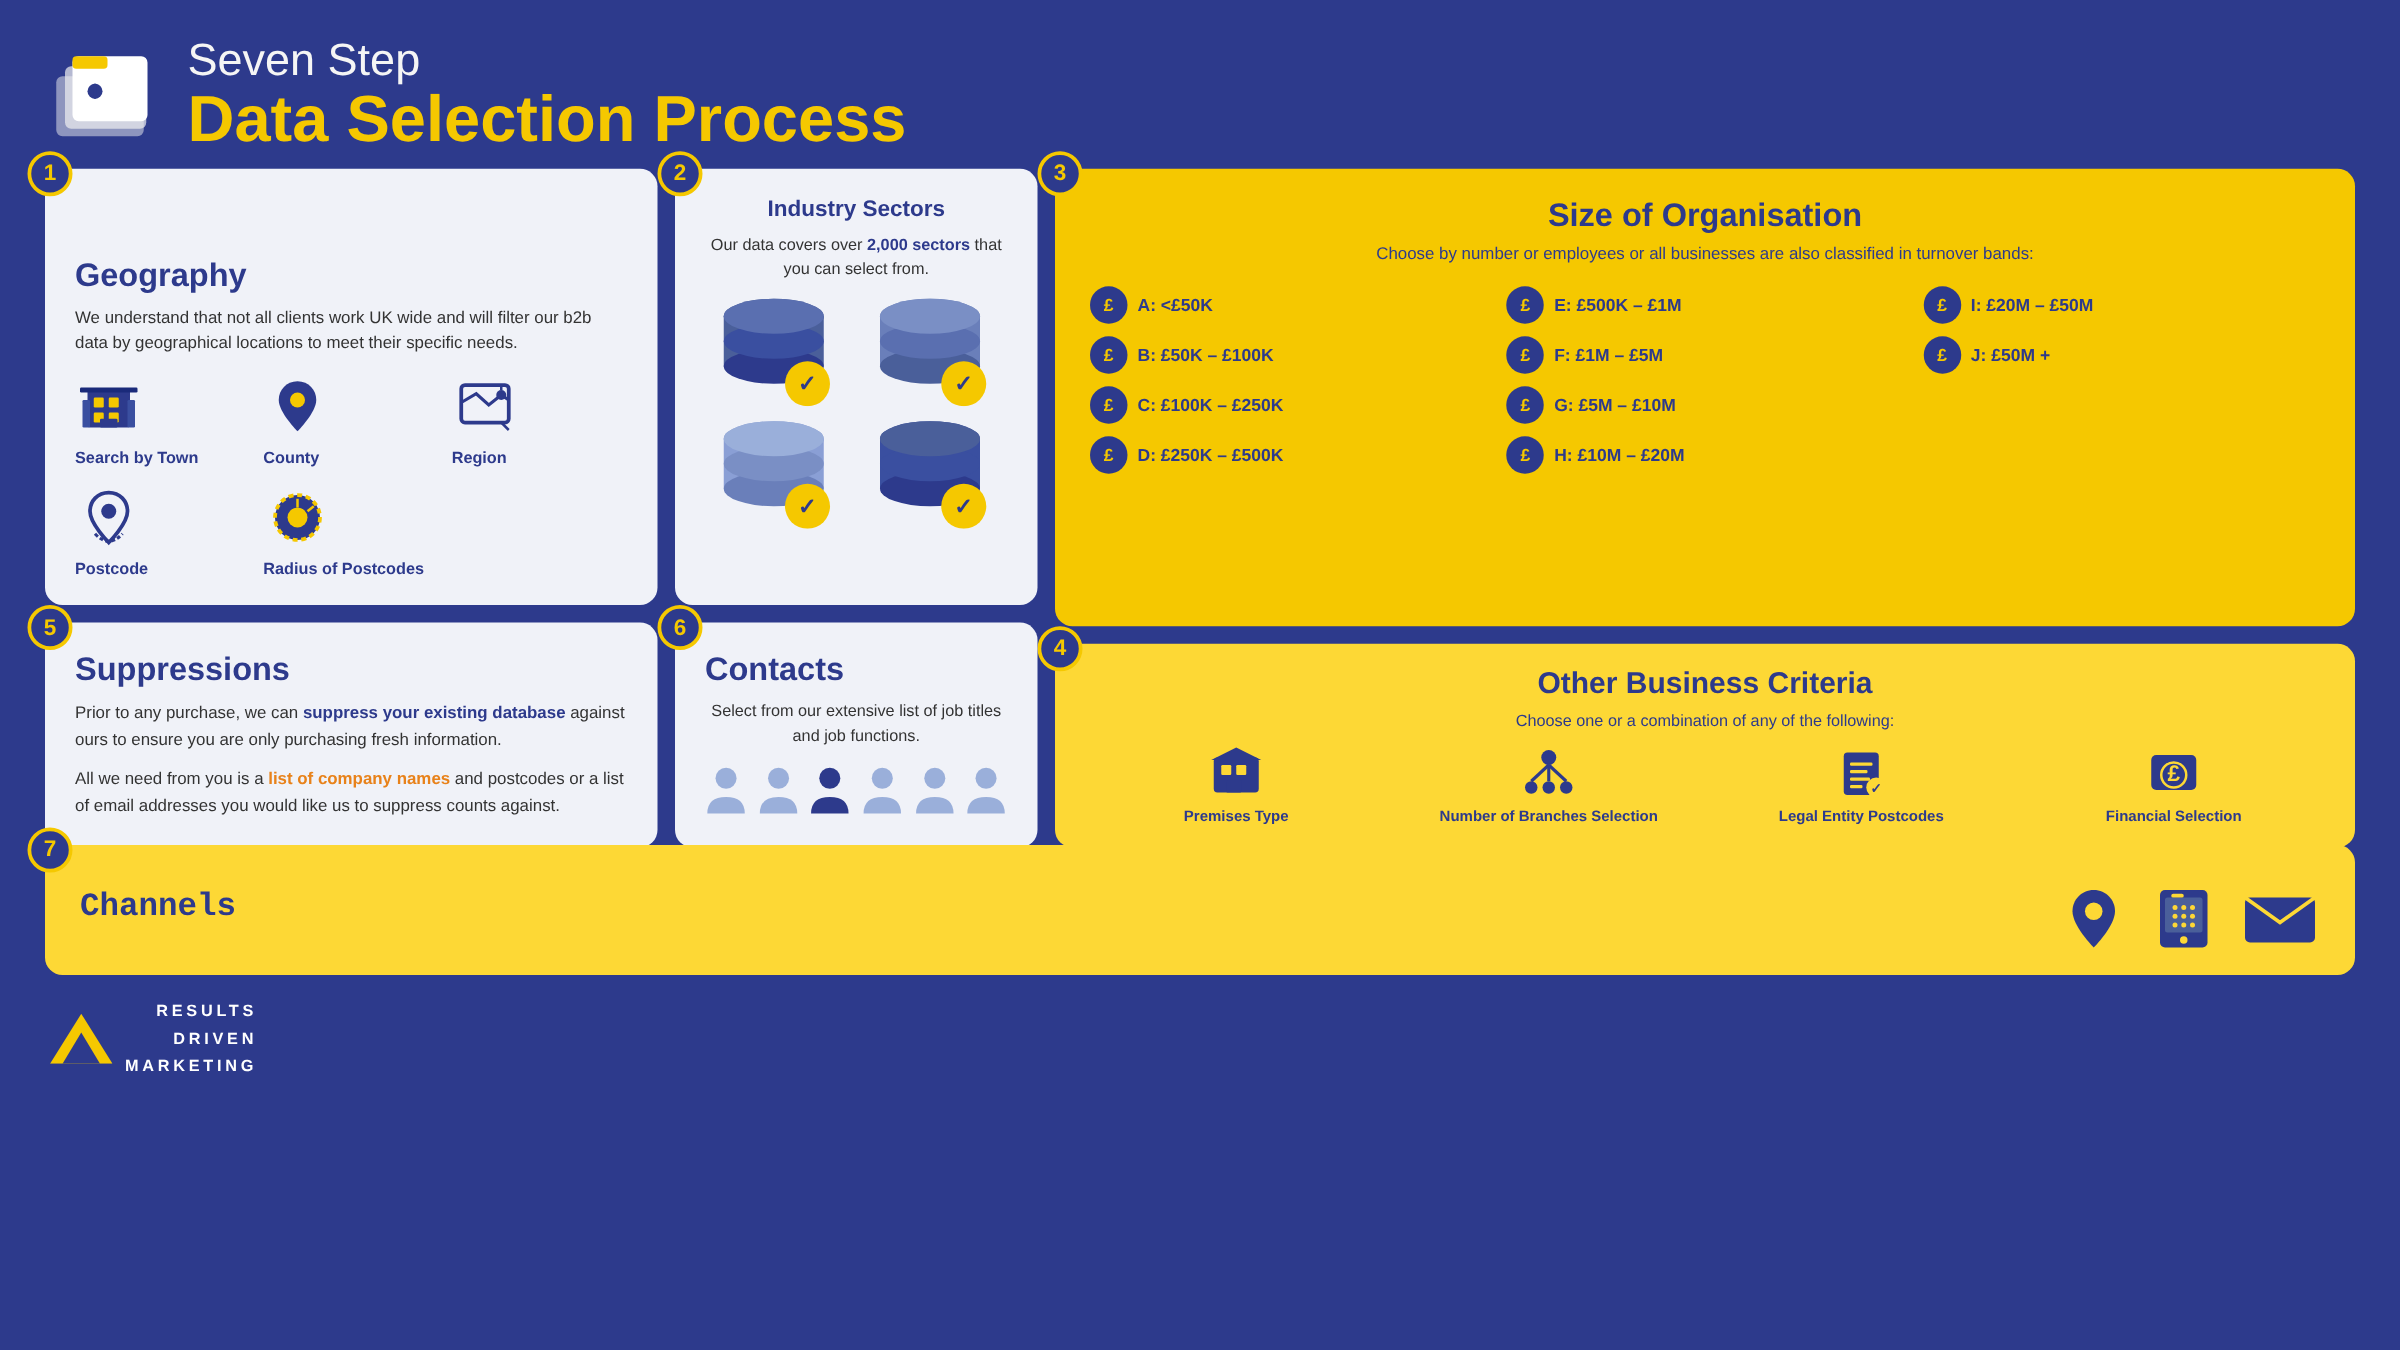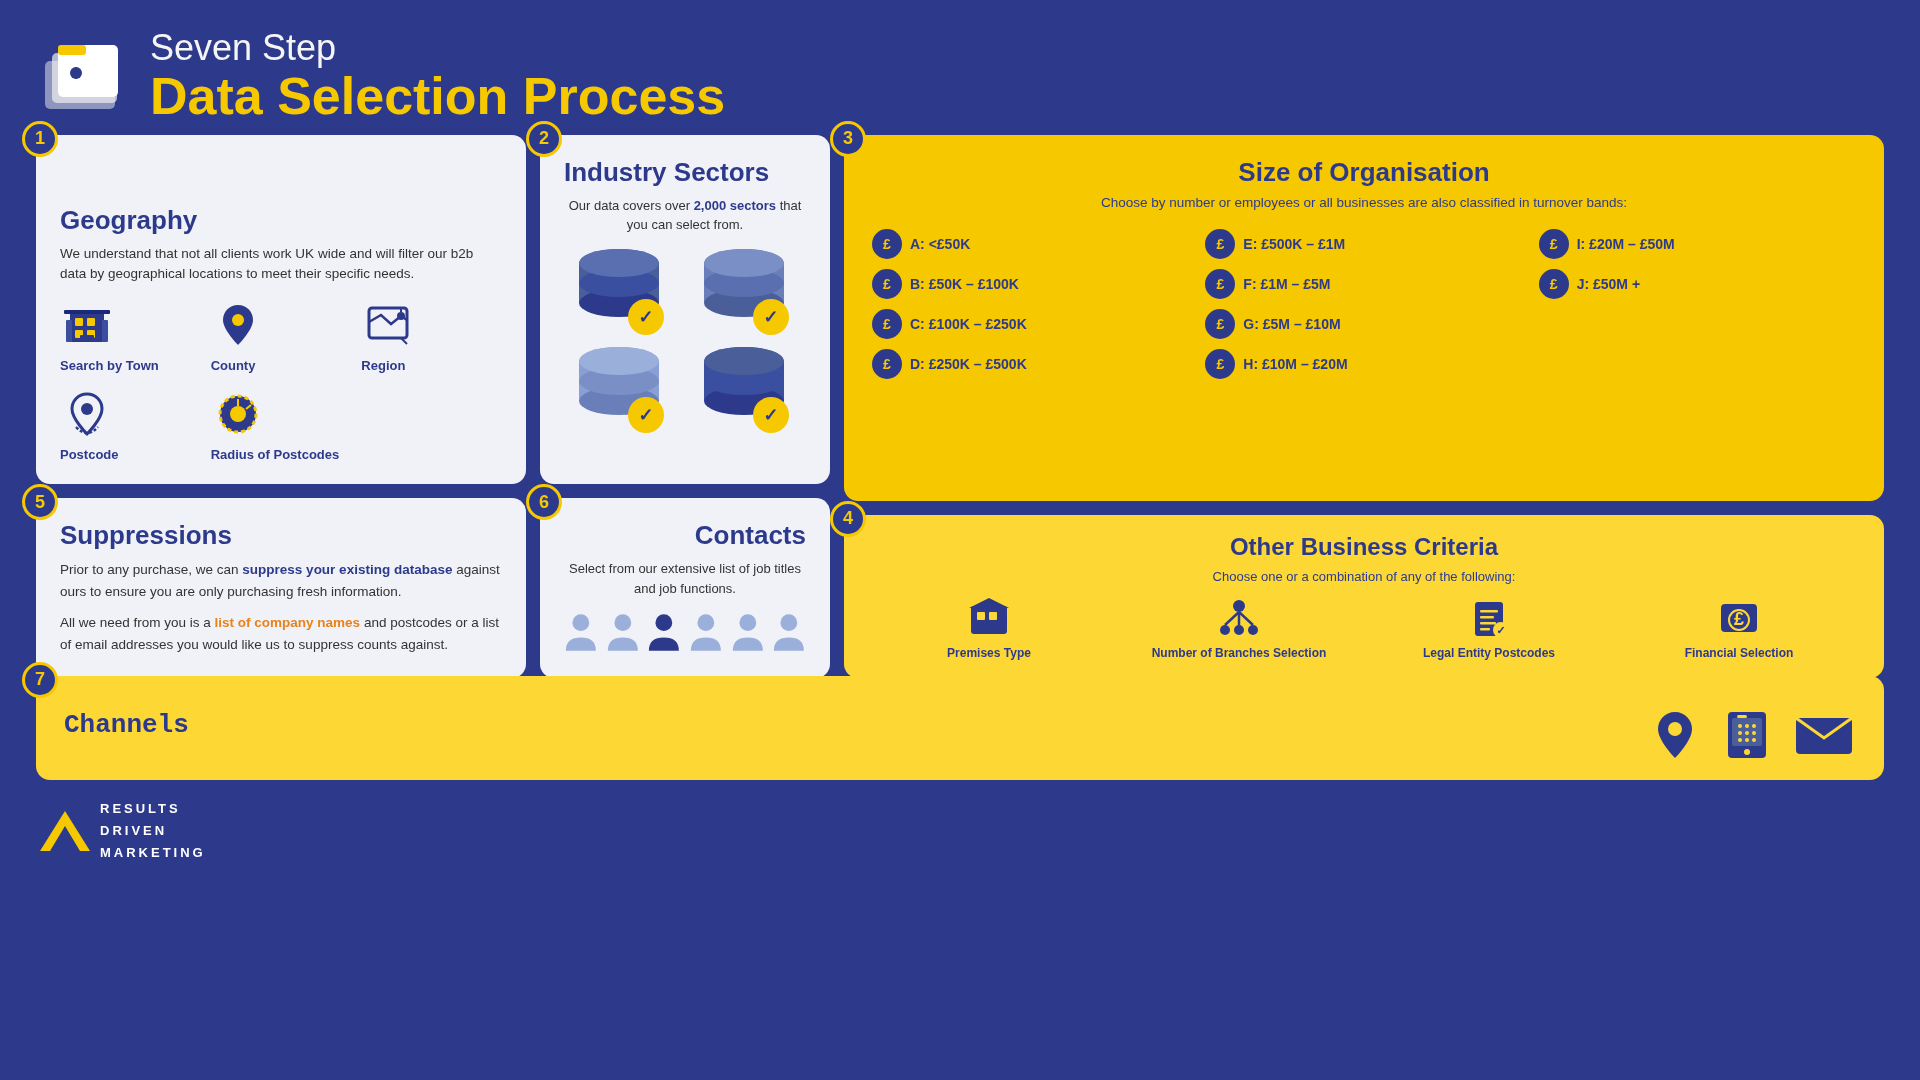--- a/index.html
+++ b/index.html
@@ -100,22 +100,23 @@
       color: #2d3a8c;
       font-size: 13px;
       font-weight: 600;
       text-align: center;
     }
 
     
     .step2 { grid-column: 2; grid-row: 1; }
     .step2 h3 {
       color: #2d3a8c;
-      font-size: 26px;
+      font-size: 18px;
       font-weight: 900;
+      text-align: center;
       margin-bottom: 8px;
     }
     .step2 p {
       color: #333;
       font-size: 13px;
       text-align: center;
       line-height: 1.5;
       margin-bottom: 10px;
     }
     .step2 p strong {
@@ -155,21 +156,21 @@
       font-size: 14px;
       font-weight: 700;
     }
 
     .step5 { background: #f0f2f8; border-radius: 14px; padding: 22px 24px; position: relative; }
     .step5 h3 { color: #2d3a8c; font-size: 26px; font-weight: 900; margin-bottom: 8px; }
     .step5 p { color: #333; font-size: 13.5px; line-height: 1.6; }
     .step5 p + p { margin-top: 10px; }
 
     .step6 { background: #f0f2f8; border-radius: 14px; padding: 22px 24px; position: relative; }
-    .step6 h3 { color: #2d3a8c; font-size: 26px; font-weight: 900; text-align: right; margin-bottom: 8px; }
+    .step6 h3 { color: #2d3a8c; font-size: 26px; font-weight: 900; text-align: left; margin-bottom: 8px; }
     .step6 p { color: #333; font-size: 13px; text-align: center; line-height: 1.5; margin-bottom: 12px; }
     .person-icons { display: flex; justify-content: center; gap: 8px; margin-top: 8px; }
     .biz-criteria-grid { display: grid; grid-template-columns: repeat(4, 1fr); gap: 8px; }
     .biz-criteria-item { display: flex; flex-direction: column; align-items: center; gap: 6px; }
     .biz-criteria-item span { color: #2d3a8c; font-size: 12px; font-weight: 700; text-align: center; }
     .channel-icons { display: flex; gap: 18px; margin-top: 14px; justify-content: flex-end; }
 
     
     .footer {
       display: flex;
@@ -536,21 +537,21 @@
 </div>
 
 <div class="footer" style="margin-top: 10px;">
   <div class="footer-logo">
     <div style="display:flex; align-items:center; gap:10px;">
       <svg width="50" height="40" viewBox="0 0 50 40">
         <polygon points="0,40 25,0 50,40" fill="#f5c800"></polygon>
         <polygon points="10,40 25,15 40,40" fill="#2d3a8c"></polygon>
       </svg>
       <div>
-        <div style="color:#fff; font-size:13px; font-weight:900; letter-spacing:3px; line-height:1.7;">
+        <div style="color:#fff; font-size:13px; font-weight:900; letter-spacing:3px; line-height:1.7;text-align:right;">
           <span>RESULTS</span><br>
           <span>DRIVEN</span><br>
           <span>MARKETING</span>
         </div>
       </div>
     </div>
   </div>
 </div>
 
 </body></html>

